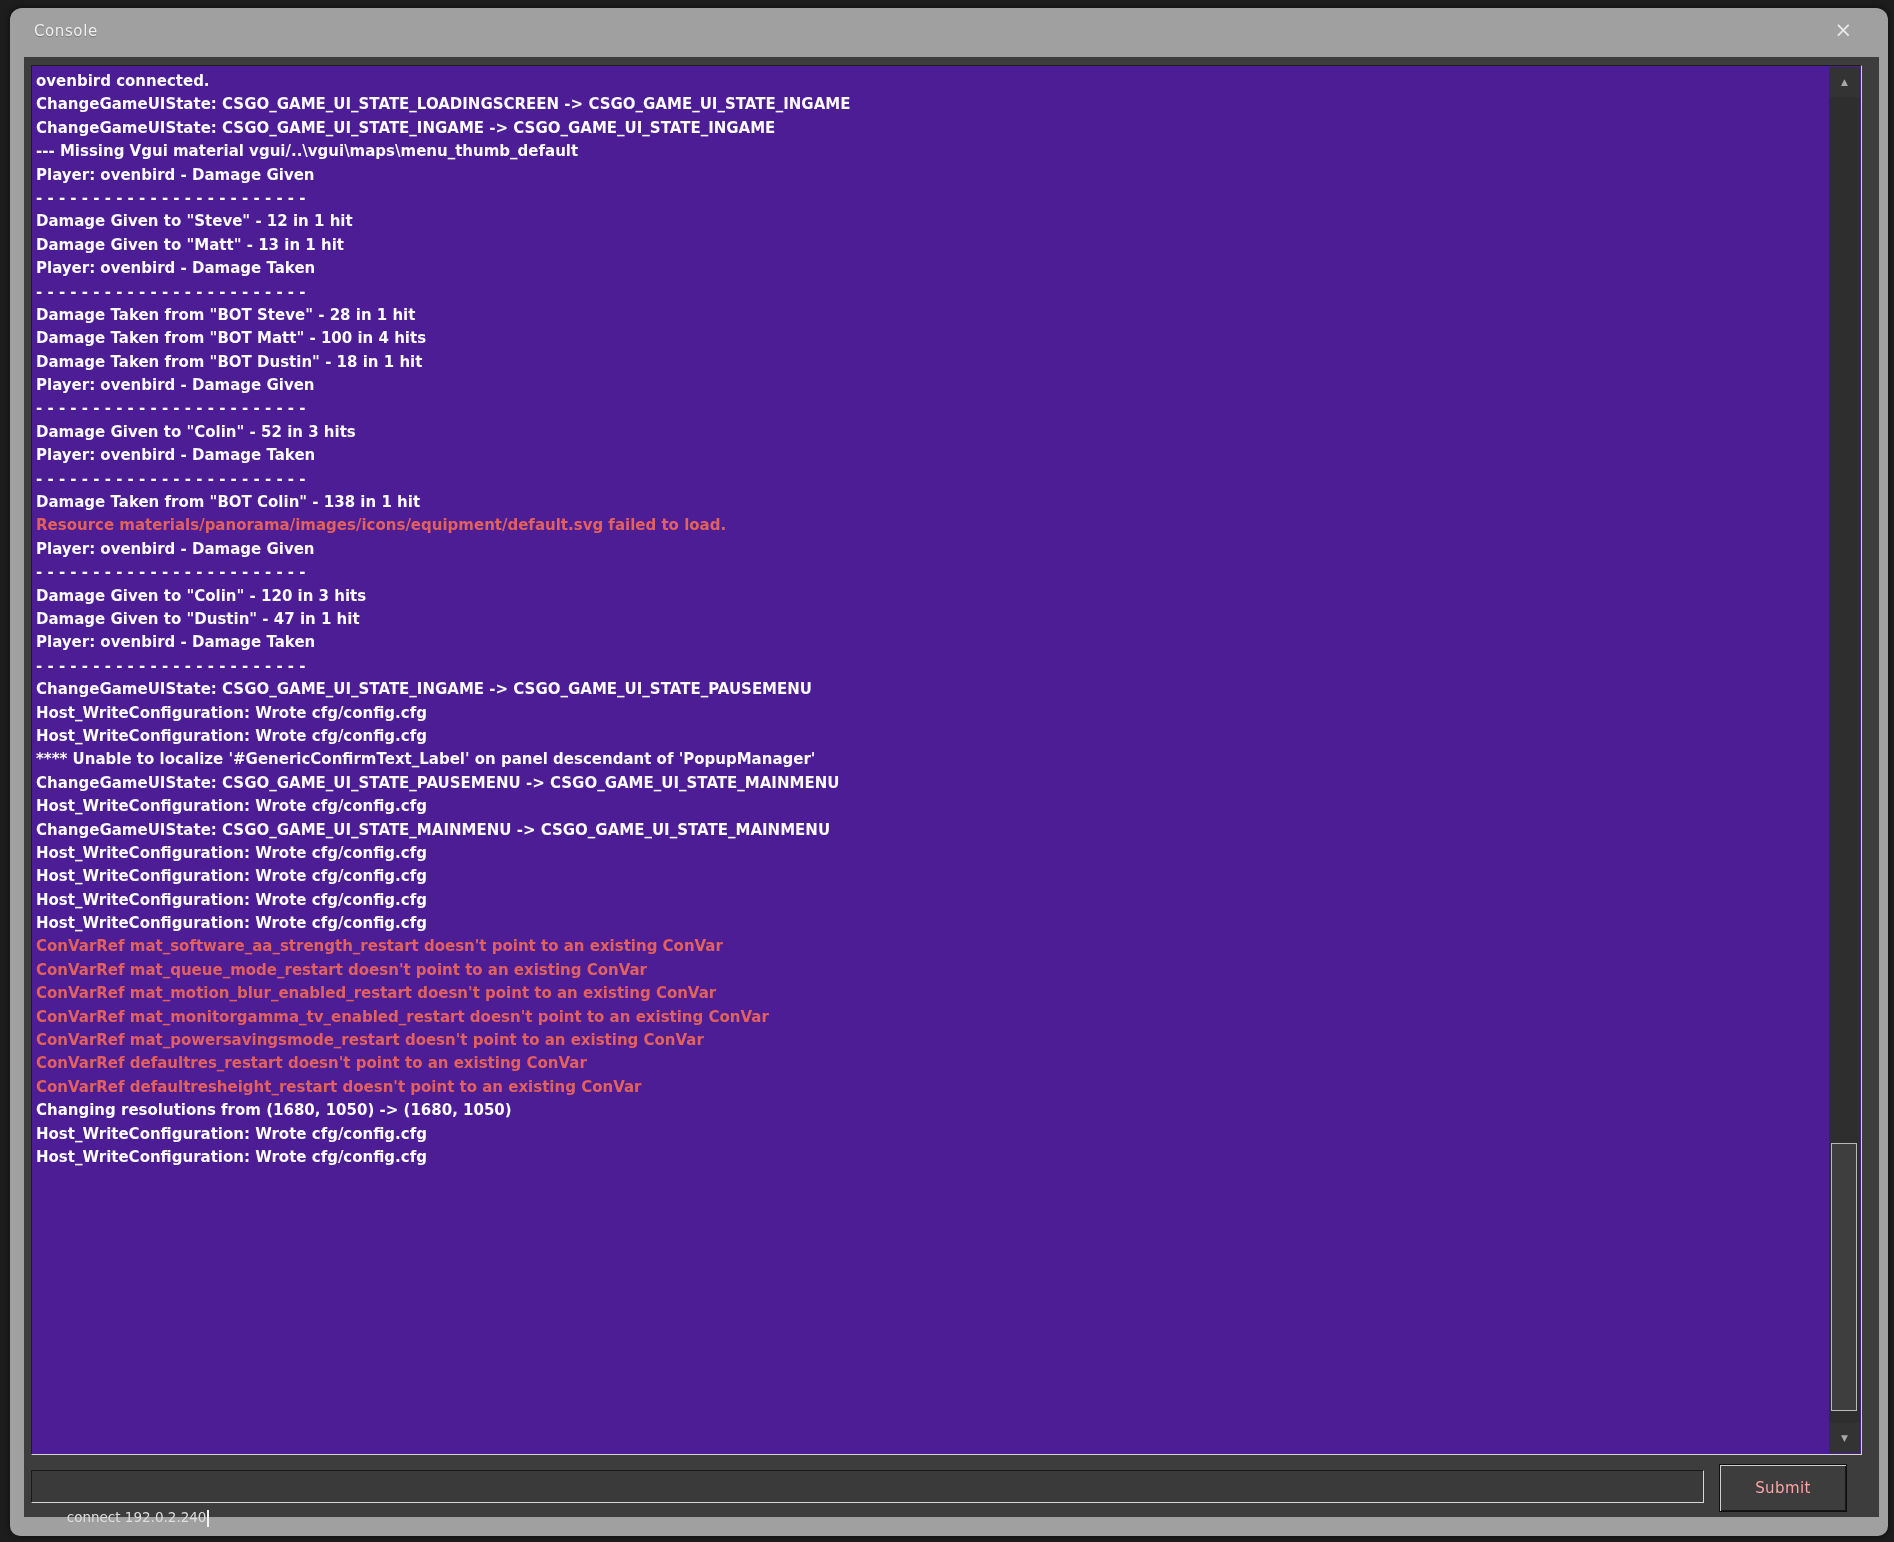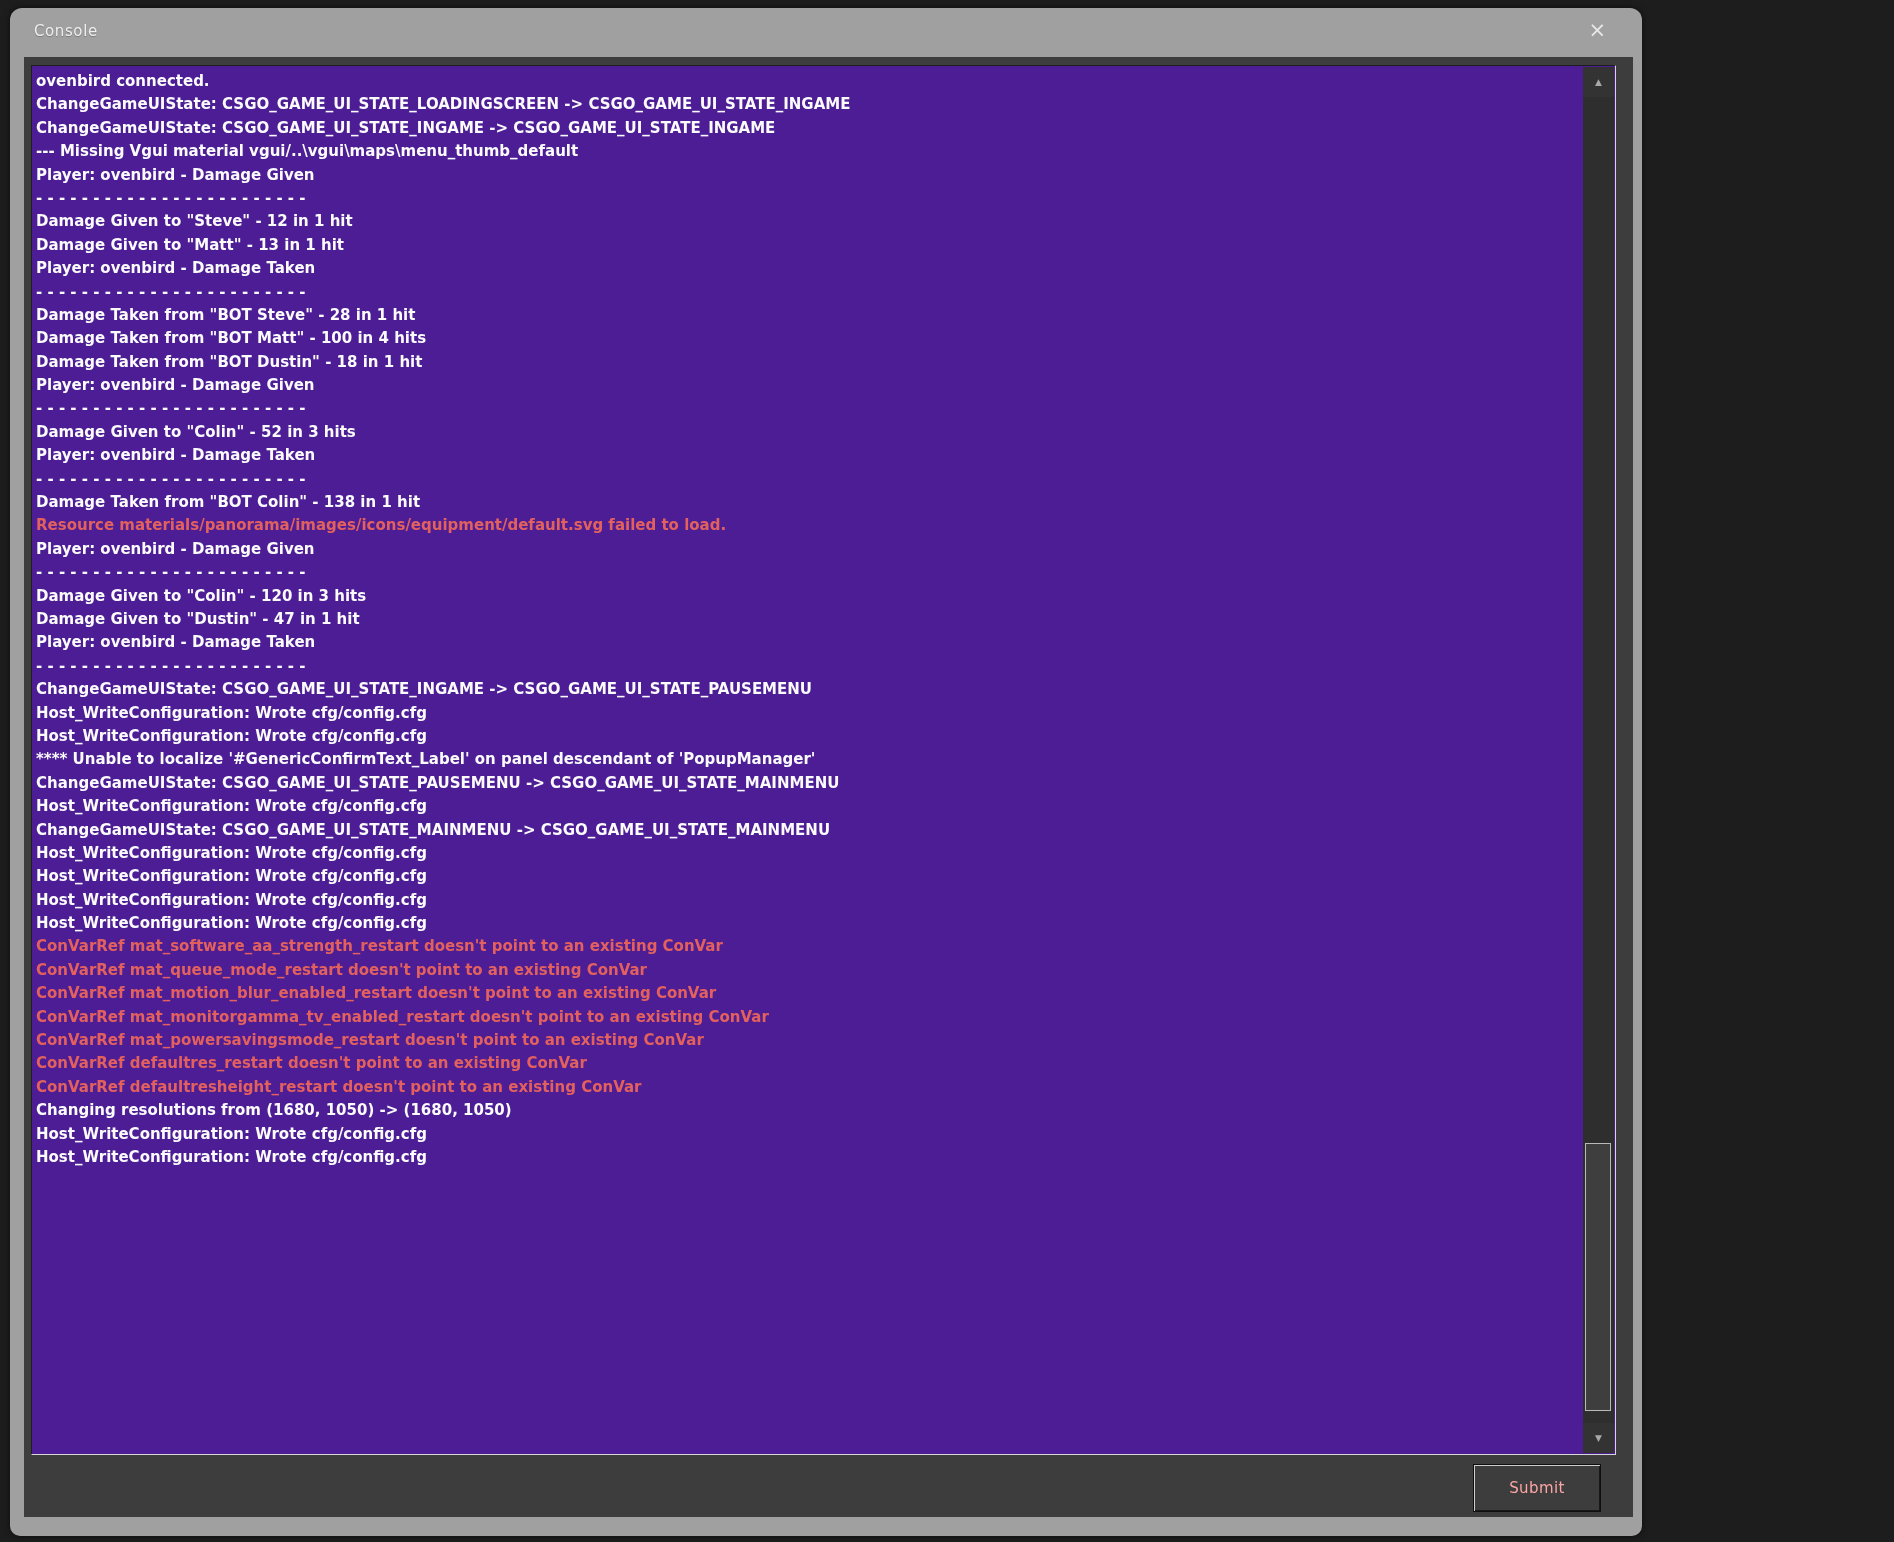--- a/index.html
+++ b/index.html
@@ -8,21 +8,21 @@
     background: #1d1d1d;
     position: relative;
     overflow: hidden;
     font-family: "DejaVu Sans", sans-serif;
   }
 
   
   .window {
     position: absolute;
     left: 10px; top: 8px;
-    width: 1632px; height: 1528px;
+    width: 1878px; height: 1528px;
     background: #a0a0a0;
     border-radius: 12px 12px 10px 10px;
     box-shadow: 0 0 6px rgba(0,0,0,0.6);
   }
   .titlebar {
     position: absolute; left: 0; top: 0; right: 0; height: 49px;
   }
   .title {
     position: absolute; left: 24px; top: 14px;
     color: #efefef; font-size: 15px; letter-spacing: 0.6px;
@@ -144,17 +144,20 @@
         <div class="sb-btn up">
           <span>▲</span>
         </div>
         <div class="thumb"></div>
         <div class="sb-btn down">
           <span>▼</span>
         </div>
       </div>
     </div>
 
+    <div class="cmdinput">
+      <span class="cmdtext">connect 192.0.2.240</span><span class="caret"></span>
+    </div>
 
     <button class="submit">Submit</button>
 
   </div>
 </div>
 
 </body></html>

